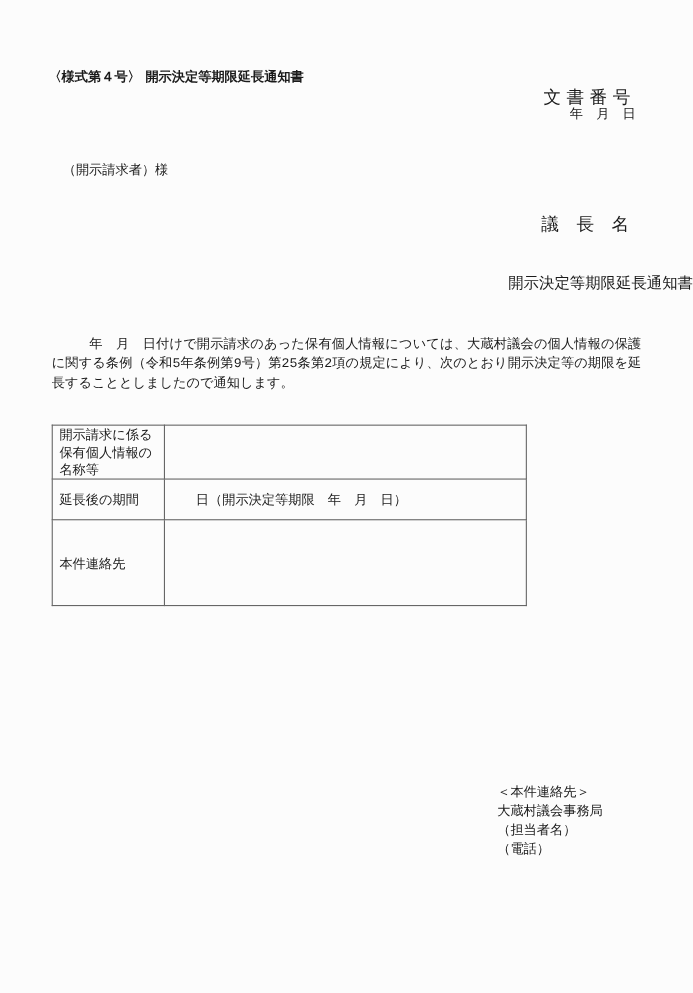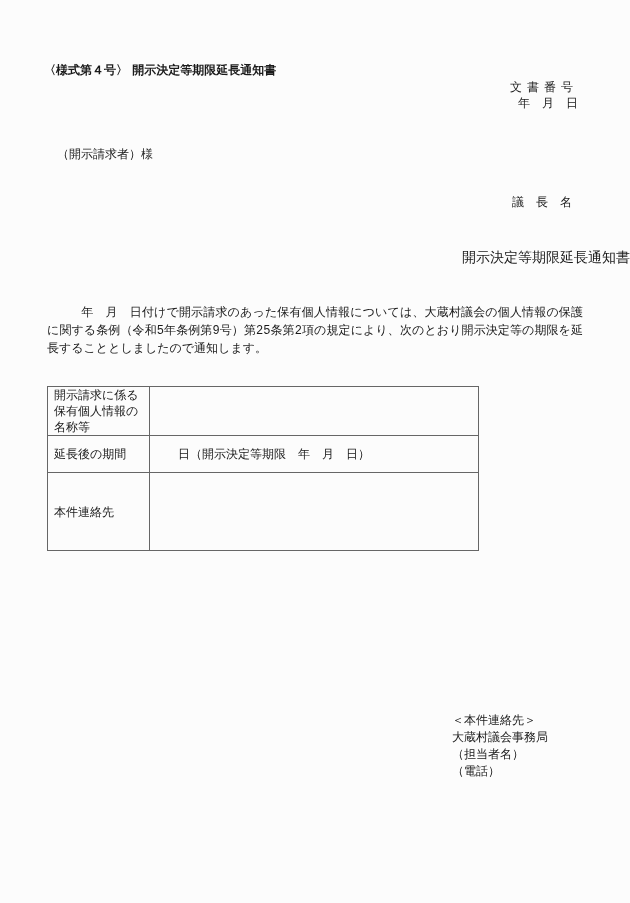--- a/index.html
+++ b/index.html
@@ -18,38 +18,38 @@
   .abs { position: absolute; white-space: nowrap; }
   .form-label {
     left: 44px; top: 62px;
     font-size: 12px;
     font-family: "DejaVu Serif", "Liberation Serif", serif;
     font-weight: bold;
     letter-spacing: 0px;
   }
   .doc-no {
     right: 52px; top: 79px;
-    font-size: 12px;
+    font-size: 16px;
     letter-spacing: 5px;
     font-family: "DejaVu Serif", "Liberation Serif", serif;
   }
   .doc-date {
     right: 52px; top: 95px;
     font-size: 12px;
     word-spacing: 9px;
     font-family: Liberation Sans, sans-serif;
   }
   .recipient {
     left: 57px; top: 146px;
     font-size: 12px;
     font-family: "DejaVu Serif", "Liberation Serif", serif;
   }
   .sender {
     right: 58px; top: 194px;
-    font-size: 12px;
+    font-size: 16px;
     word-spacing: 14px;
     font-family: "DejaVu Serif", "Liberation Serif", serif;
   }
   .title {
     left: 0; right: 0; top: 249px;
     text-align: right;
     font-size: 14px;
     font-family: "DejaVu Serif", "Liberation Serif", serif;
   }
   .body-text {

